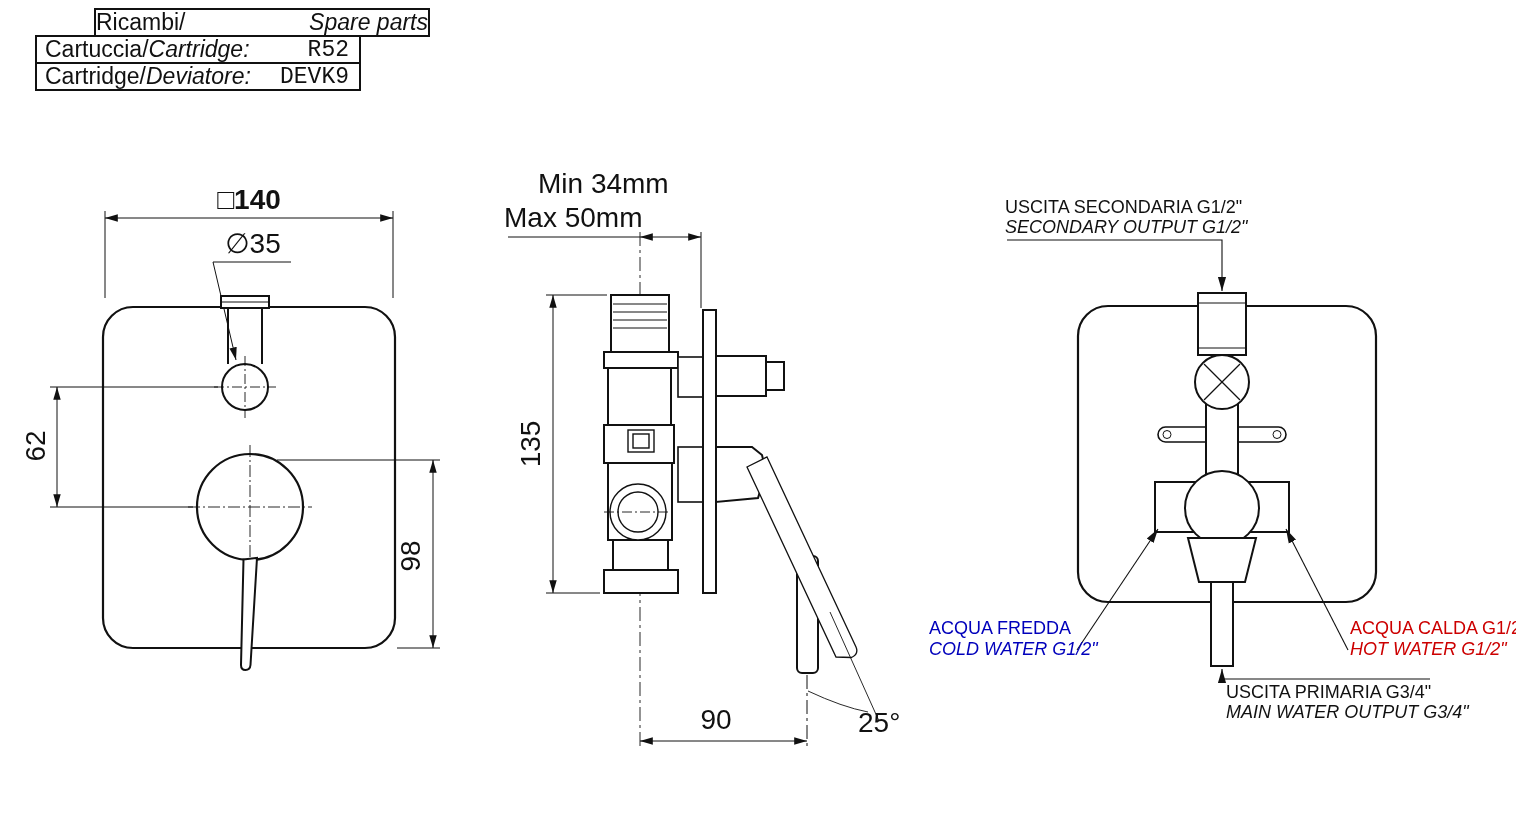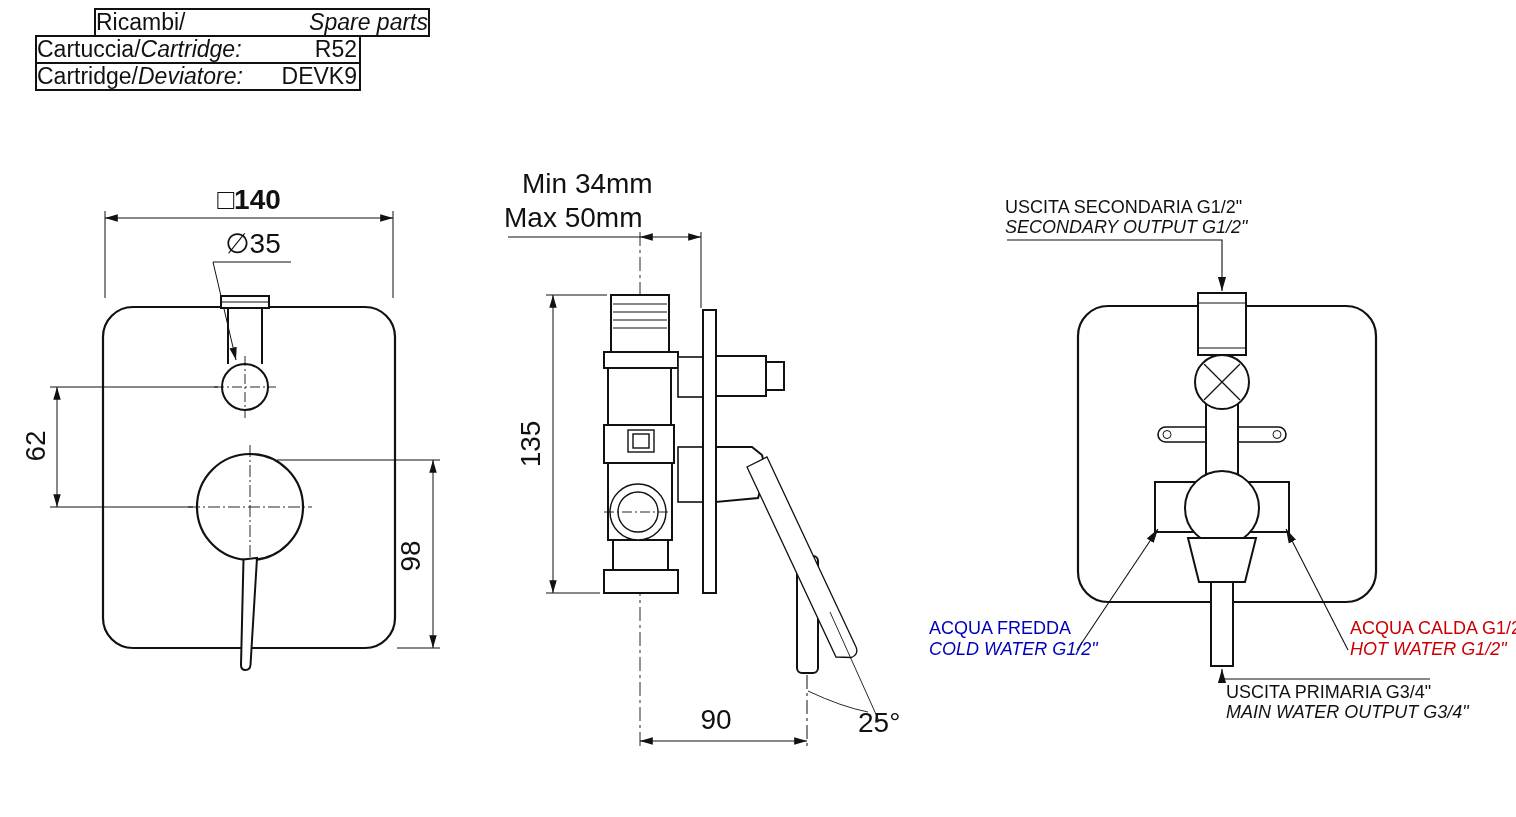--- a/index.html
+++ b/index.html
@@ -6,22 +6,22 @@
   html,body { width:1516px; height:817px; }
   body {
     position:relative; background:#ffffff; overflow:hidden;
     font-family:"Liberation Sans", sans-serif; color:#111;
   }
   svg { position:absolute; left:0; top:0; }
   .ptable-row {
     position:absolute; border:2px solid #111; background:#fff;
     font-size:23px; display:flex; align-items:center; white-space:nowrap;
   }
-  .ptable-row .pad { }
-  .ptable-row .val { margin-left:auto; padding-right:2px; }
+  .ptable-row .pad { padding-left:8px; }
+  .ptable-row .val { margin-left:auto; padding-right:10px;font-family:Liberation Mono, monospace; }
   .it { font-style:italic; }
   .dim {
     position:absolute; font-size:28px; color:#111; white-space:nowrap;
   }
   .ctr { text-align:center; }
   .rot {
     width:60px; height:60px; line-height:60px; text-align:center;
     transform:rotate(-90deg);
   }
   .ann { position:absolute; font-size:18px; line-height:20px; white-space:nowrap; color:#111; }
@@ -203,21 +203,21 @@
       <span class="it">Deviatore:</span>
     <span class="val">DEVK9</span>
   </div>
 </div>
 
 <div class="dim ctr" style="left:194px; top:184px; width:110px;font-weight:bold;">□140</div>
 <div class="dim ctr" style="left:206px; top:227px; width:94px;">∅35</div>
 <div class="dim rot" style="position:absolute; left:6px;  top:416px;">62</div>
 <div class="dim rot" style="position:absolute; left:381px; top:526px;">98</div>
 
-<div class="dim" style="left:522px; top:168px;">Min 34mm</div>
+<div class="dim" style="left:538px; top:168px;">Min 34mm</div>
 <div class="dim" style="left:504px; top:202px;">Max 50mm</div>
 <div class="dim rot" style="position:absolute; left:501px; top:414px;">135</div>
 <div class="dim ctr" style="left:686px; top:704px; width:60px;">90</div>
 <div class="dim" style="left:858px; top:707px;text-align:center;">25°</div>
 
 <div class="ann" style="left:1005px; top:197px;">USCITA SECONDARIA G1/2"</div>
 <div class="ann it" style="left:1005px; top:217px;">SECONDARY OUTPUT G1/2"</div>
 
 <div class="ann cold" style="left:929px; top:618px;">ACQUA FREDDA</div>
 <div class="ann cold it" style="left:929px; top:639px;">COLD WATER G1/2"</div>

